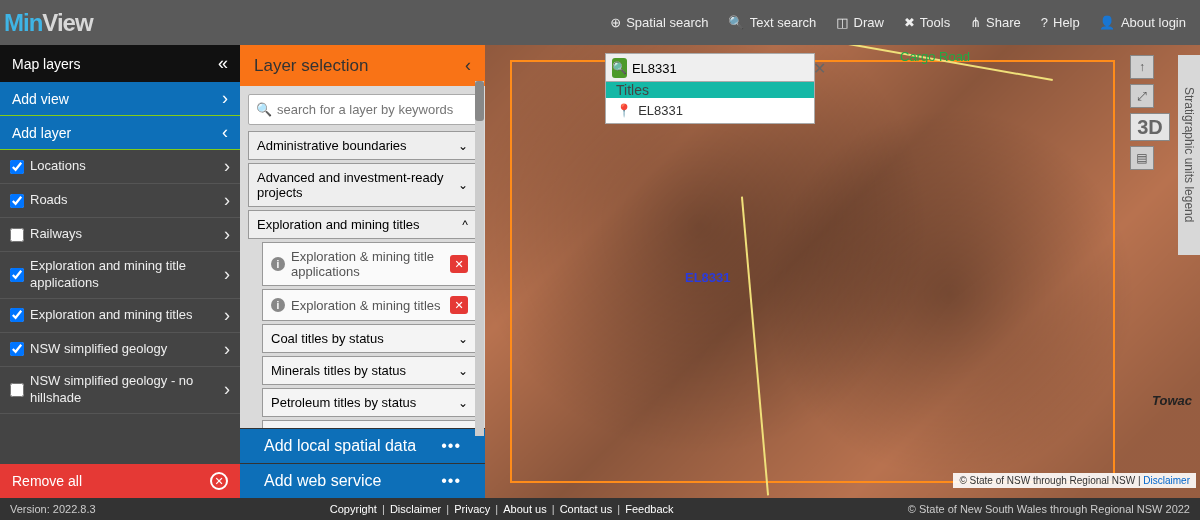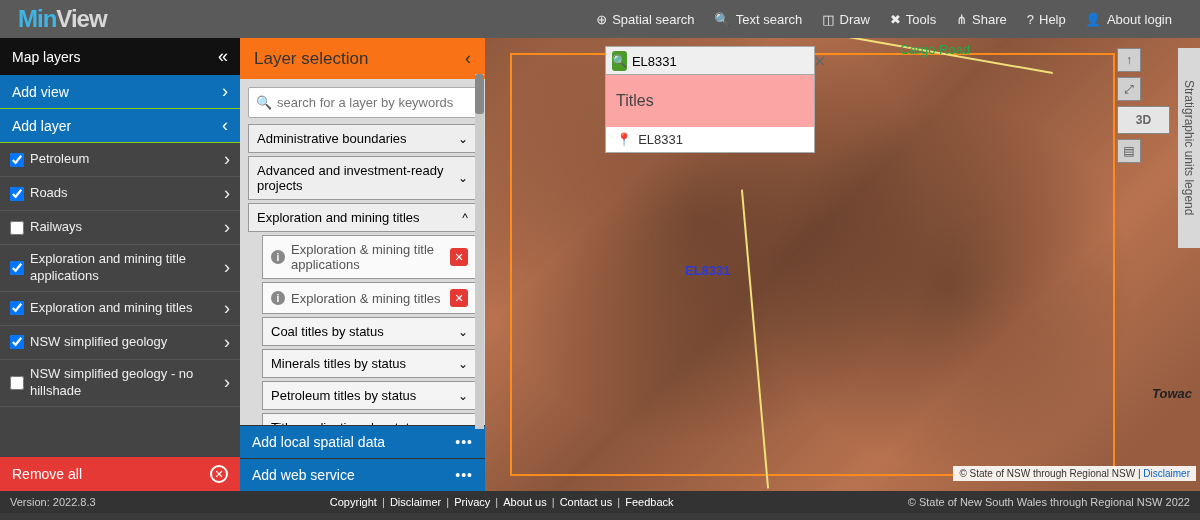--- a/index.html
+++ b/index.html
@@ -1,18 +1,18 @@
 <!DOCTYPE html>
 <html><head>
 <meta charset="utf-8">
 <style>
 * { box-sizing: border-box; margin: 0; padding: 0; font-family: -apple-system, BlinkMacSystemFont, "Segoe UI", Arial, sans-serif; }
 body { width: 1200px; height: 520px; overflow: hidden; background: #3a3a3a; position: relative; }
 
-.topbar { height: 38px; background: #5a5a5a; display: flex; align-items: center; padding: 0 18px; }
+.topbar { height: 45px; background: #5a5a5a; display: flex; align-items: center; padding: 0 4px; }
 .logo { font-size: 24px; font-weight: 700; letter-spacing: -1px; }
 .logo .min { color: #3fb5e6; }
 .logo .view { color: #d8d8d8; }
 .topbar-spacer { flex: 1; }
 .topbar-item { color: #eee; font-size: 13px; display: flex; align-items: center; gap: 5px; padding: 0 10px; cursor: pointer; }
 
 .main { display: flex; height: 453px; }
 
 .sidebar-left { width: 240px; background: #444; display: flex; flex-direction: column; }
 .panel-head { background: #111; color: #fff; padding: 8px 12px; font-size: 14px; display: flex; align-items: center; justify-content: space-between; }
@@ -27,21 +27,21 @@
 .ls-body { padding: 8px; flex: 1; overflow: hidden; }
 .ls-search { width: 100%; padding: 7px 8px 7px 28px; border: 1px solid #aaa; border-radius: 2px; font-size: 13px; background: #fff; }
 .ls-search-wrap { position: relative; margin-bottom: 6px; }
 .ls-search-wrap .sicon { position: absolute; left: 8px; top: 8px; color: #888; font-size: 13px; }
 .cat { border: 1px solid #999; background: #eee; padding: 6px 8px; margin-bottom: 3px; font-size: 13px; display: flex; justify-content: space-between; align-items: center; cursor: pointer; }
 .sub { margin-left: 14px; }
 .sub .cat { background: #f4f4f4; }
 .sub-row { border: 1px solid #999; background: #fafafa; padding: 6px 8px; margin-bottom: 3px; font-size: 13px; display: flex; align-items: center; gap: 6px; margin-left: 14px; color:#555;}
 .sub-row .x { background: #e53935; color: #fff; width: 18px; height: 18px; border-radius: 3px; display: flex; align-items: center; justify-content: center; font-size: 11px; margin-left: auto; cursor: pointer; }
 .sub-row .info { width:14px;height:14px;border-radius:50%;background:#888;color:#fff;display:inline-flex;align-items:center;justify-content:center;font-size:10px;font-weight:bold; }
-.ls-footer-btn { background: #0d6fb8; color: #fff; padding: 8px 12px; font-size: 14px; display: flex; justify-content: space-between; align-items: center; border-top: 1px solid #333; cursor: pointer; }
+.ls-footer-btn { background: #0d6fb8; color: #fff; padding: 8px 24px; font-size: 16px; display: flex; justify-content: space-between; align-items: center; border-top: 1px solid #333; cursor: pointer; }
 .ls-scroll { position:absolute; right:1px; top:36px; bottom:62px; width:9px; background:#ccc;}
 .ls-thumb { position:absolute; right:0; top:0; width:9px; height:40px; background:#888; border-radius:3px;}
 
 .map { flex: 1; position: relative; background:
   linear-gradient(135deg, rgba(0,0,0,0.22) 0%, transparent 25%, rgba(0,0,0,0.25) 45%, transparent 70%, rgba(0,0,0,0.18) 90%),
   radial-gradient(circle at 30% 40%, rgba(0,0,0,0.3), transparent 40%),
   radial-gradient(circle at 65% 55%, rgba(0,0,0,0.3), transparent 35%),
   #b8724f;
   background-blend-mode: multiply, multiply, multiply, normal;
   overflow:hidden;
@@ -50,26 +50,26 @@
 .road { position:absolute; border-top: 2px solid #f0e07a; }
 .road.r1 { left:270px; top:8px; width:300px; transform:rotate(10deg); }
 .road.r2 { left:120px; top:300px; width:300px; transform:rotate(85deg); }
 .town { position:absolute; right:8px; bottom:90px; font-style:italic; font-weight:700; font-size:13px; color:#222; }
 .feature-label { position:absolute; left:200px; top:225px; color:#2a3bdc; font-weight:700; font-size:13px; }
 .searchbox { position:absolute; left:120px; top:8px; width:210px; background:#efefef; border:1px solid #aaa; display:flex; align-items:center; padding:4px 6px; gap:5px; }
 .searchbox input { flex:1; border:none; background:transparent; font-size:13px; outline:none; }
 .searchbox .sbtn { width:20px; height:20px; background:#4c9a2a; color:#fff; display:flex; align-items:center; justify-content:center; border-radius:3px; font-size:12px; }
 .searchbox .close { color:#666; font-size:16px; cursor:pointer; }
 .dropdown { position:absolute; left:120px; top:36px; width:210px; background:#fff; border:1px solid #aaa; }
-.dropdown .hdr { background:#fca5a5; padding:17px 10px; font-size:16px; color:#444; }
+.dropdown .hdr { background:#14b8a6; padding:0 10px; font-size:14px; color:#444; }
 .dropdown .itm { padding:5px 10px; font-size:13px; color:#333; display:flex; gap:6px; align-items:center; cursor:pointer;}
 
 .map-tools-right { position:absolute; right:6px; top:10px; display:flex; flex-direction:column; gap:5px; }
 .tool-btn { width:24px; height:24px; background:#d0d0d0; border:1px solid #888; display:flex; align-items:center; justify-content:center; font-size:12px; color:#555; cursor:pointer; }
-.tool-3d { width:53px; height:28px; background:#e5e5e5; border:1px solid #888; display:flex; align-items:center; justify-content:center; font-size:12px; font-weight:700; color:#666; }
+.tool-3d { width:40px; height:28px; background:#e5e5e5; border:1px solid #888; display:flex; align-items:center; justify-content:center; font-size:20px; font-weight:700; color:#666; }
 .legend-tab { position:absolute; right:0; top:10px; width:22px; height:200px; background:#d8d8d8; display:flex; align-items:center; justify-content:center; }
 .legend-tab span { writing-mode: vertical-rl; font-size:12px; color:#555; }
 
 .attribution { position:absolute; right:4px; bottom:10px; background:rgba(255,255,255,0.9); font-size:10px; padding:2px 6px; color:#333;text-align:right;}
 .attribution a { color:#0066cc; text-decoration:none;}
 
 .footer { height: 22px; background: #333; display:flex; align-items:center; font-size:11px; color:#ccc; padding:0 10px;}
 .footer .vers { color:#ccc;}
 .footer .links { flex:1; text-align:center; }
 .footer .links span { color:#fff; padding:0 2px; }
@@ -133,21 +133,21 @@
       <span>Add view</span>
       <span class="chev r"></span>
     </div>
     <div class="side-btn">
       <span>Add layer</span>
       <span class="chev l"></span>
     </div>
     <div id="layer-rows">
         <div class="layer-row">
           <input type="checkbox" checked="" style="">
-          <span class="lbl">Petroleum</span>
+          <span class="lbl">Locations</span>
           <span class="chev r"></span>
         </div>
         <div class="layer-row">
           <input type="checkbox" checked="" style="">
           <span class="lbl">Roads</span>
           <span class="chev r"></span>
         </div>
         <div class="layer-row">
           <input type="checkbox" style="">
           <span class="lbl">Railways</span>

